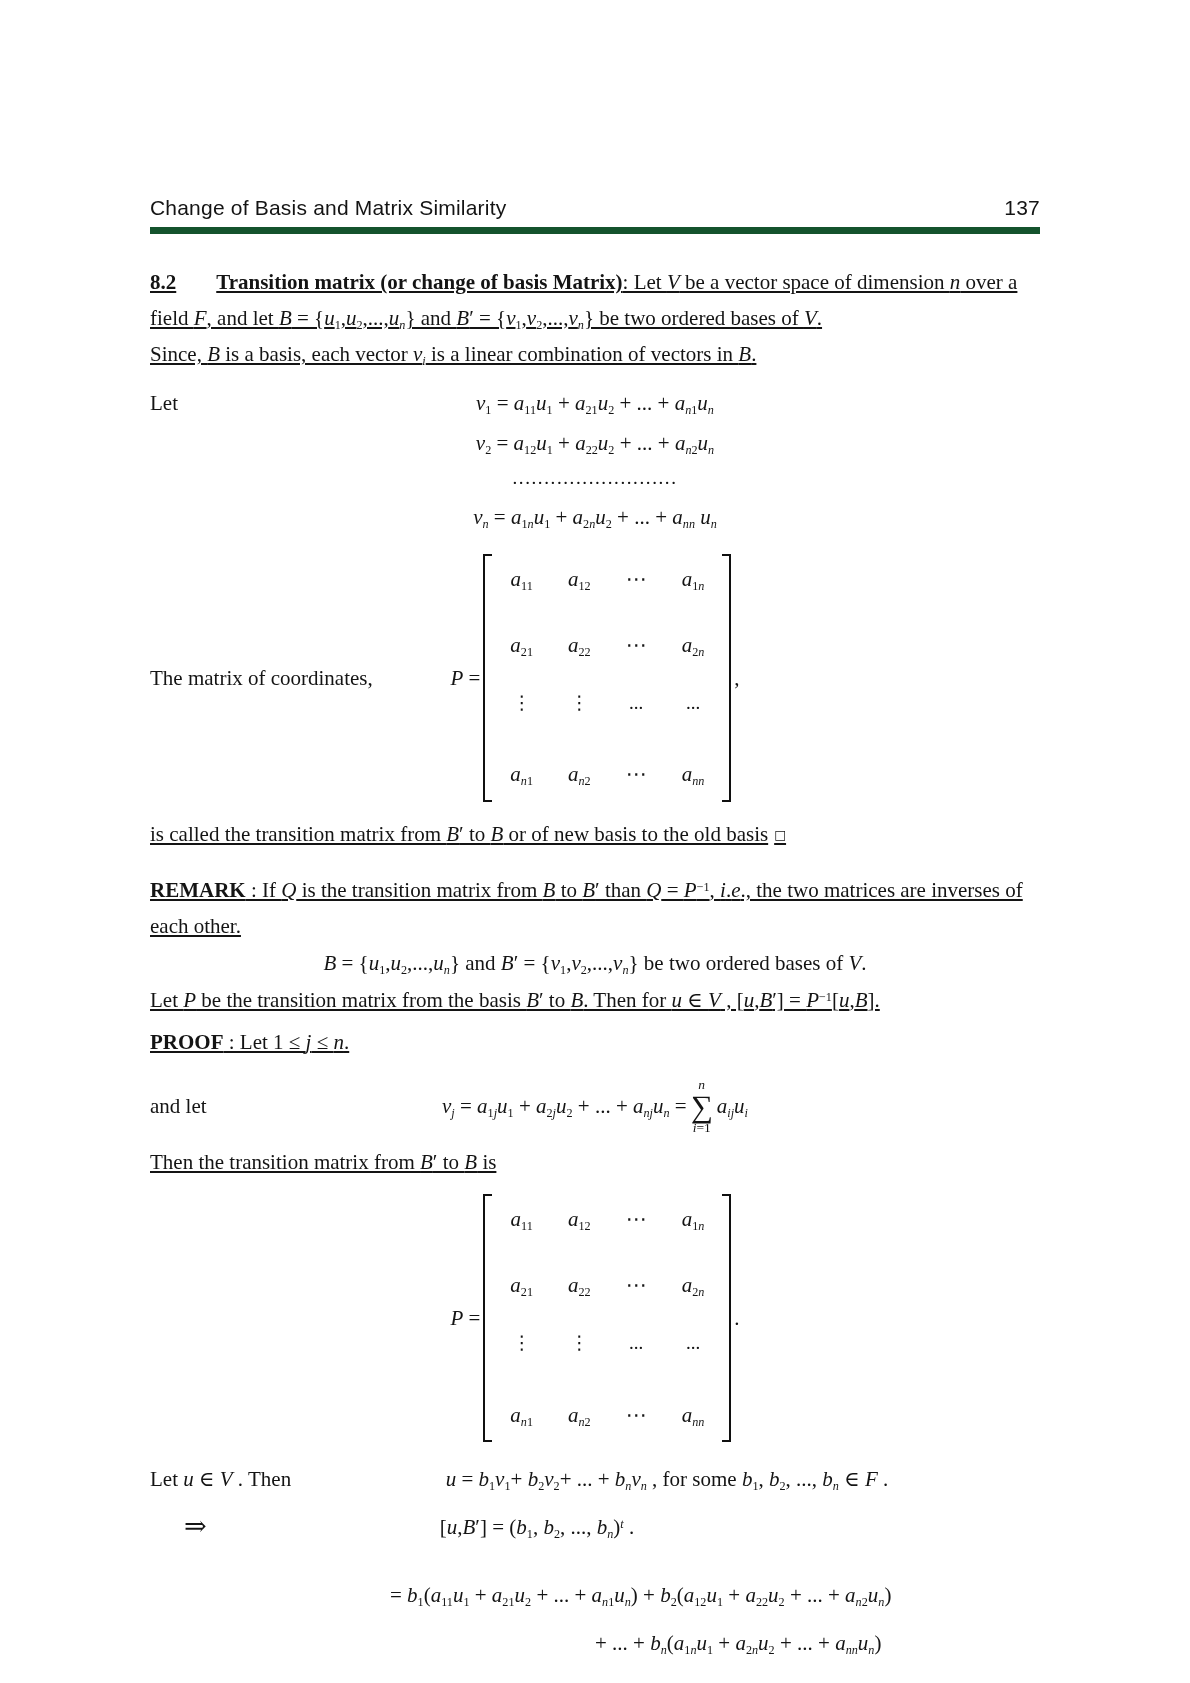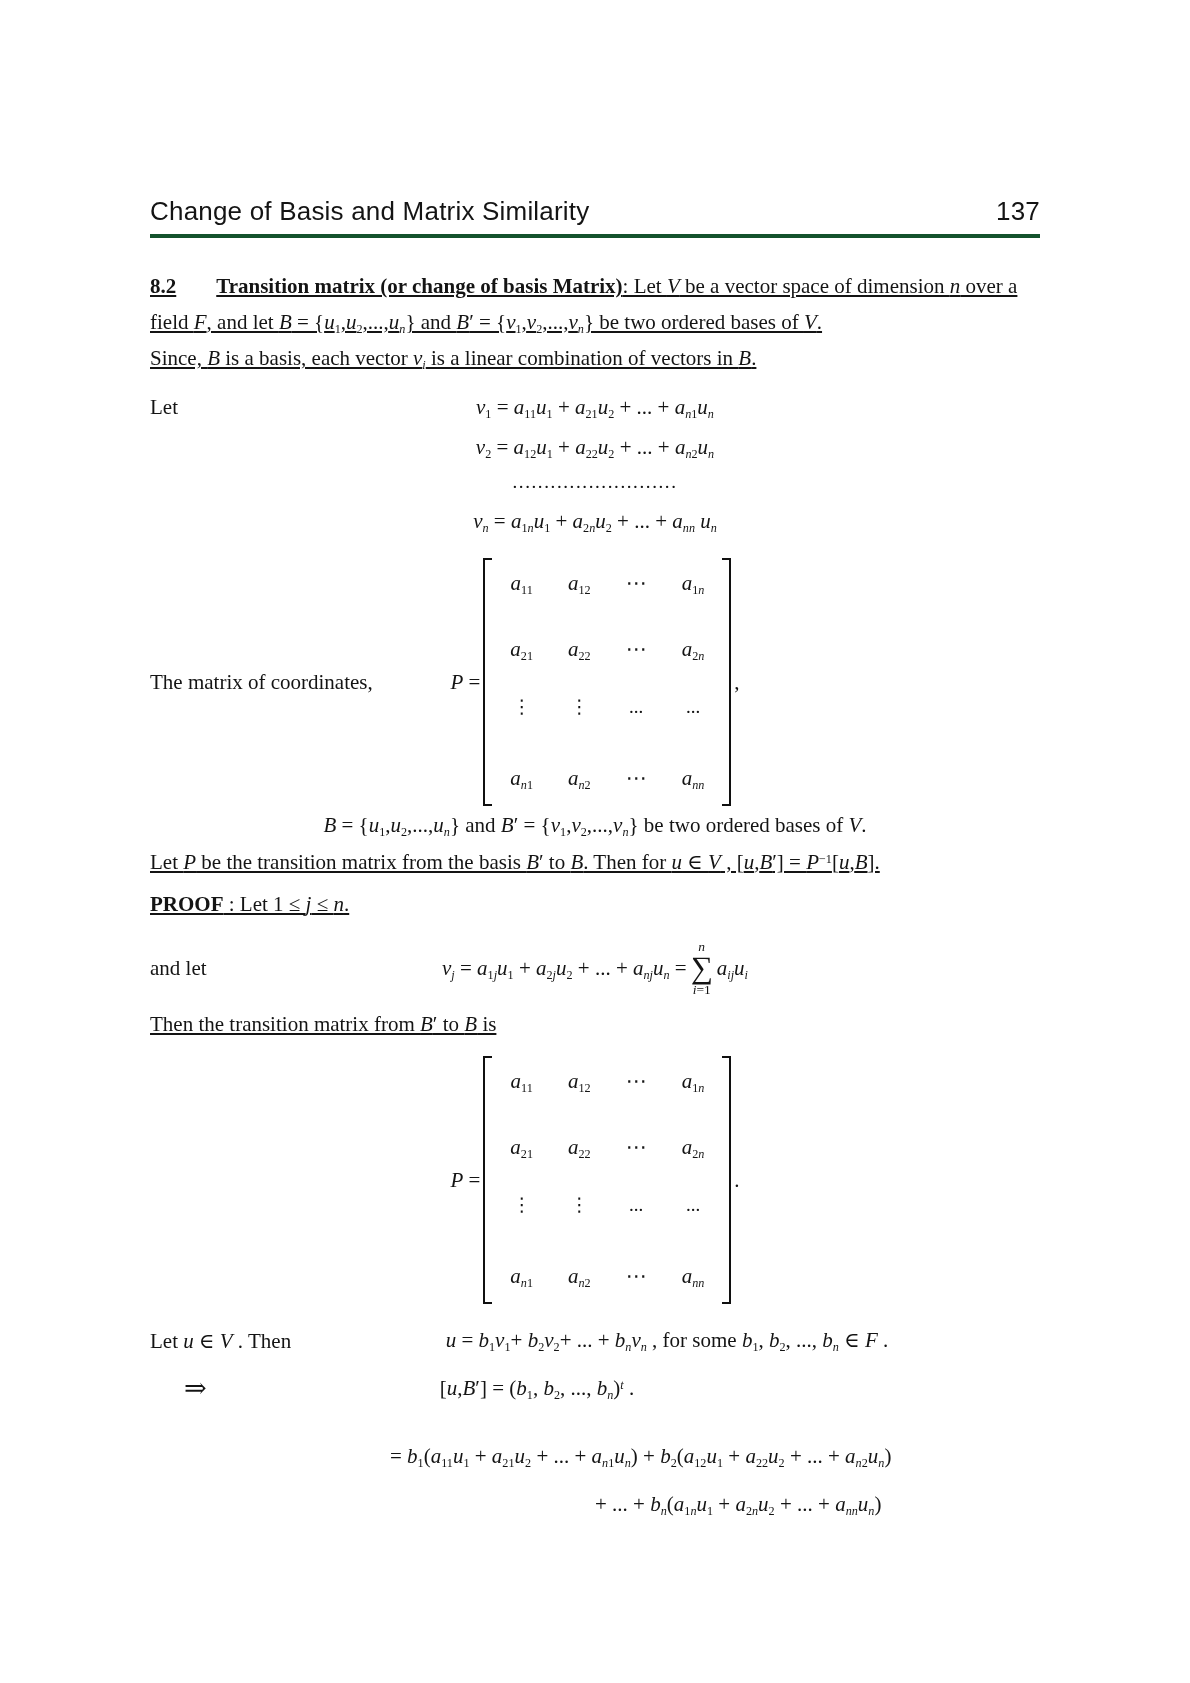--- a/index.html
+++ b/index.html
@@ -10,23 +10,23 @@
     color: #141414;
     font-family: "Liberation Serif", "DejaVu Serif", serif;
     font-size: 21px;
   }
   .page { padding: 196px 150px 0 150px; }
 
   
   .runhead {
     display: flex; justify-content: space-between; align-items: flex-end;
     font-family: "Liberation Sans", "DejaVu Sans", sans-serif;
-    font-size: 26px; letter-spacing: 0.2px;
+    font-size: 21px; letter-spacing: 0.2px;
     padding-bottom: 7px;
-    border-bottom: 4px solid #14532d;
+    border-bottom: 7px solid #14532d;
   }
 
   
   .para { line-height: 1.72; text-align: left; text-decoration: underline; }
   i { font-style: italic; }
   b { font-weight: 700; }
   sub { font-size: 0.58em; vertical-align: -0.32em; line-height: 0; }
   sup { font-size: 0.58em; vertical-align: 0.5em; line-height: 0; }
   .secnum { font-weight: 700; margin-right: 40px; }
 
@@ -127,21 +127,27 @@
           <span class="mcell"><i>a</i><sub><i>n</i>1</sub></span>
           <span class="mcell"><i>a</i><sub><i>n</i>2</sub></span>
           <span class="mcell">⋯</span>
           <span class="mcell"><i>a</i><sub><i>n</i><i>n</i></sub></span>
         </span>
       <span class="brk r"></span>
     </span>
     <span>,</span>
   </div>
 
-
+  <div class="para mt-blk">
+    <span>is called the transition matrix from <i>B</i>′ to <i>B</i> or of new basis to the old basis<span class="endbox">□</span></span>
+  </div>
+
+  <div class="para mt-big">
+    <span><b>REMARK</b> : If <i>Q</i> is the transition matrix from <i>B</i> to <i>B</i>′ than <i>Q</i> = <i>P</i><sup>−1</sup>, <i>i</i>.<i>e</i>., the two matrices are inverses of each other.</span>
+  </div>
 
   <div class="eqrow" style="min-height:38px">
     <span><i>B</i> = {<i>u</i><sub>1</sub>,<i>u</i><sub>2</sub>,...,<i>u</i><sub><i>n</i></sub>} and <i>B</i>′ = {<i>v</i><sub>1</sub>,<i>v</i><sub>2</sub>,...,<i>v</i><sub><i>n</i></sub>} be two ordered bases of <i>V</i>.</span>
   </div>
   <div class="para">
     <span>Let <i>P</i> be the transition matrix from the basis <i>B</i>′ to <i>B</i>. Then for <i>u</i> ∈ <i>V</i> , [<i>u</i>,<i>B</i>′] = <i>P</i><sup>−1</sup>[<i>u</i>,<i>B</i>].</span>
   </div>
 
   <div class="para mt-line">
     <span><b>PROOF</b> : Let 1 ≤ <i>j</i> ≤ <i>n</i>.</span>

